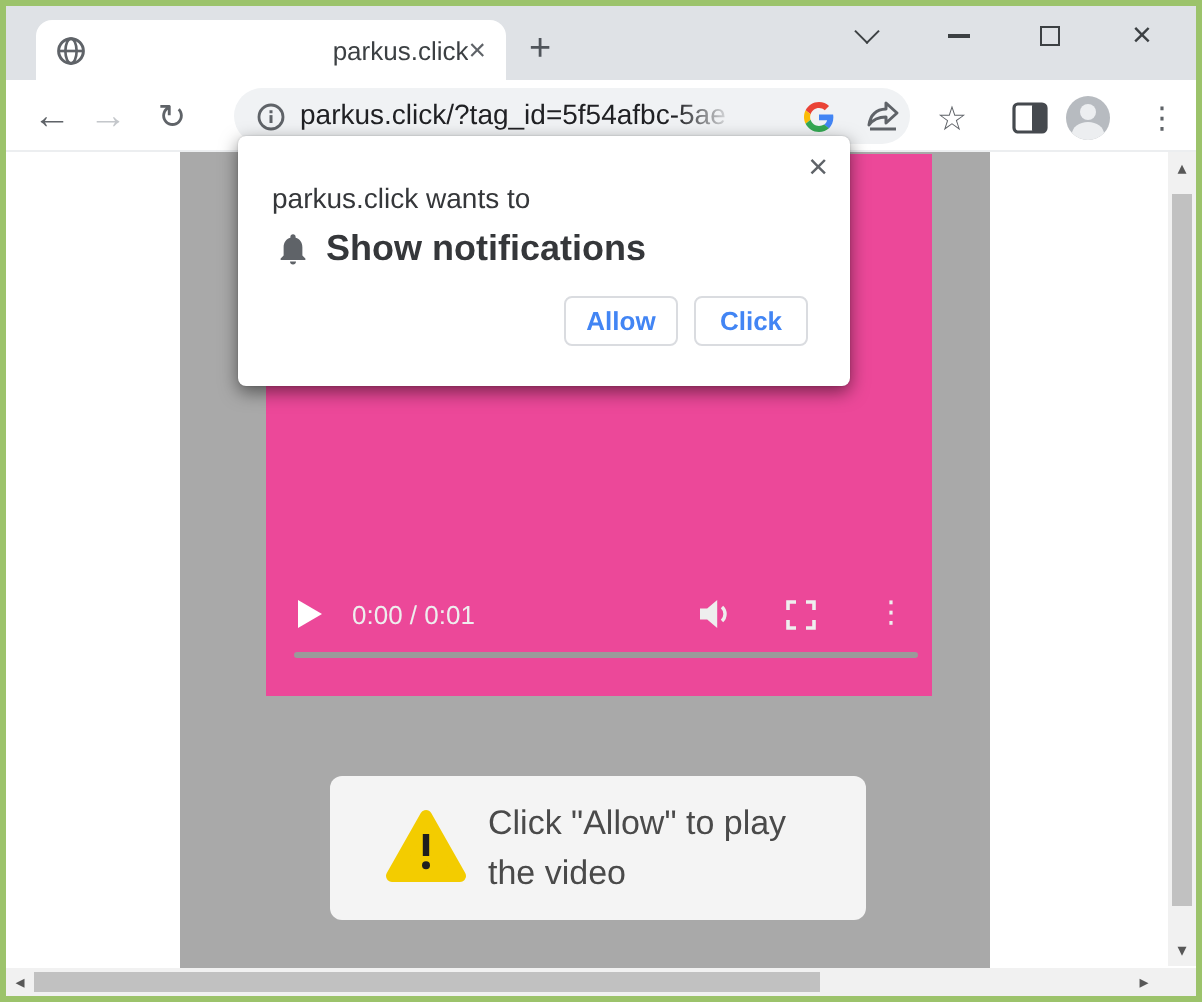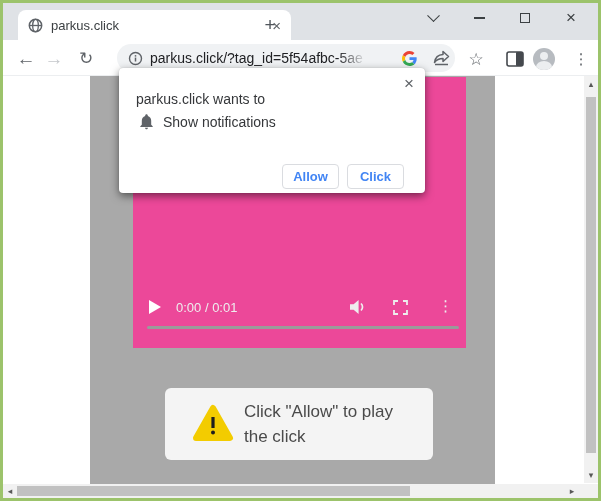--- a/index.html
+++ b/index.html
@@ -2,21 +2,21 @@
 <html style="--frame-green: #9cc36b; --tabstrip-bg: #dfe2e6; --accent-blue: #4285f4; --page-gray: #a9a9a9; --warning-yellow: #f3cc00;"><head>
 <meta charset="utf-8">
 <style>
   * { margin:0; padding:0; box-sizing:border-box; }
   html,body { width:601px; height:501px; }
   body { font-family:"Liberation Sans", sans-serif; }
   .screen { position:relative; width:601px; height:501px; background:var(--frame-green,#9cc36b); overflow:hidden; }
 
   
   .tabstrip { position:absolute; left:3px; top:3px; width:595px; height:37px; background:var(--tabstrip-bg,#dfe2e6); }
-  .tab { position:absolute; left:15px; top:7px; width:273px; height:30px; background:#fff; border-radius:8px 8px 0 0; display:flex; align-items:center; padding:0 10px; }
+  .tab { position:absolute; left:15px; top:7px; width:235px; height:30px; background:#fff; border-radius:8px 8px 0 0; display:flex; align-items:center; padding:0 10px;text-align:right; }
   .tab-favicon { width:15px; height:15px; flex:0 0 auto; }
   .tab-title { margin-left:8px; font-size:13px; color:#3c4043; flex:1 1 auto; white-space:nowrap; overflow:hidden; }
   .tab-close { flex:0 0 auto; font-size:15px; color:#5f6368; line-height:15px; cursor:default; }
   .newtab-btn { position:absolute; left:256px; top:12px; width:22px; height:22px; font-size:19px; color:#50555b; text-align:center; line-height:20px; }
   .win-controls { position:absolute; right:4px; top:0; height:30px; display:flex; align-items:center; }
   .win-btn { width:46px; height:30px; display:flex; align-items:center; justify-content:center; color:#3c4043; }
   .chev { width:9px; height:9px; border-right:1.6px solid #3c4043; border-bottom:1.6px solid #3c4043; transform:rotate(45deg) translate(-2px,-2px); }
   .minim { width:11px; height:1.6px; background:#3c4043; }
   .maxim { width:10px; height:10px; border:1.6px solid #3c4043; }
   .win-x { font-size:17px; line-height:16px; }
@@ -70,22 +70,22 @@
   .hscroll .arr.right { left:562px; }
   .h-thumb { position:absolute; left:14px; top:2px; width:393px; height:10px; background:#c1c1c1; }
   .scroll-corner { position:absolute; left:578px; top:0; width:17px; height:14px; background:#f1f1f1; }
 
   
   .perm-dialog { position:absolute; left:119px; top:68px; width:306px; height:125px; background:#fff; border-radius:4px; box-shadow:0 3px 9px rgba(0,0,0,0.5), 0 0 1px rgba(0,0,0,0.2); z-index:10; }
   .dlg-close { position:absolute; right:11px; top:8px; font-size:17px; color:#5f6368; line-height:16px; }
   .dlg-title { position:absolute; left:17px; top:23px; font-size:14px; color:#35373a; }
   .dlg-row { position:absolute; left:20px; top:46px; display:flex; align-items:center; }
   .bell-icon { width:15px; height:16px; flex:0 0 auto; }
-  .dlg-perm { margin-left:9px; font-size:14px; color:#35373a; }
-  .dlg-btns { position:absolute; left:163px; top:96px; display:flex; gap:8px; }
+  .dlg-perm { margin-left:9px; font-size:18px; color:#35373a;font-weight:bold; }
+  .dlg-btns { position:absolute; left:163px; top:80px; display:flex; gap:8px; }
   .dlg-btn { min-width:57px; height:25px; background:#fff; border:1px solid #dadce0; border-radius:4px; color:var(--accent-blue,#4285f4); font-size:13px; font-weight:bold; font-family:"Liberation Sans",sans-serif; padding:0 10px; }
 </style>
 </head>
 <body>
 
 <div class="screen">
 
   <div class="tabstrip">
     <div class="tab">
       <svg class="tab-favicon" viewBox="0 0 16 16">
@@ -169,21 +169,21 @@
     </div>
 
     <div class="warn-box">
       <svg class="warn-tri" viewBox="0 0 42 38">
         <path d="M21 4 L38 34 L4 34 Z" fill="#f3cc00" stroke="#f3cc00" stroke-width="6" stroke-linejoin="round"></path>
         <rect x="19.4" y="13" width="3.2" height="11" fill="#1e1e1e"></rect>
         <circle cx="21" cy="28.6" r="2" fill="#1e1e1e"></circle>
       </svg>
       <div class="warn-text">
         <div>Click "Allow" to play</div>
-        <div>the click</div>
+        <div>the video</div>
       </div>
     </div>
 
     <div class="vscroll">
       <div class="arr up">▴</div>
       <div class="v-thumb"></div>
       <div class="arr down">▾</div>
     </div>
   </div>
 

